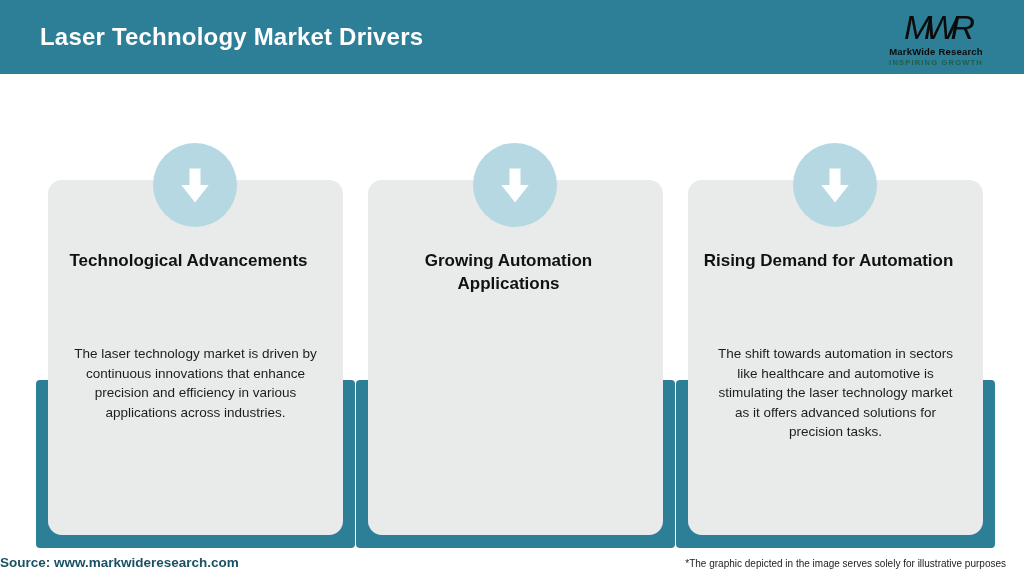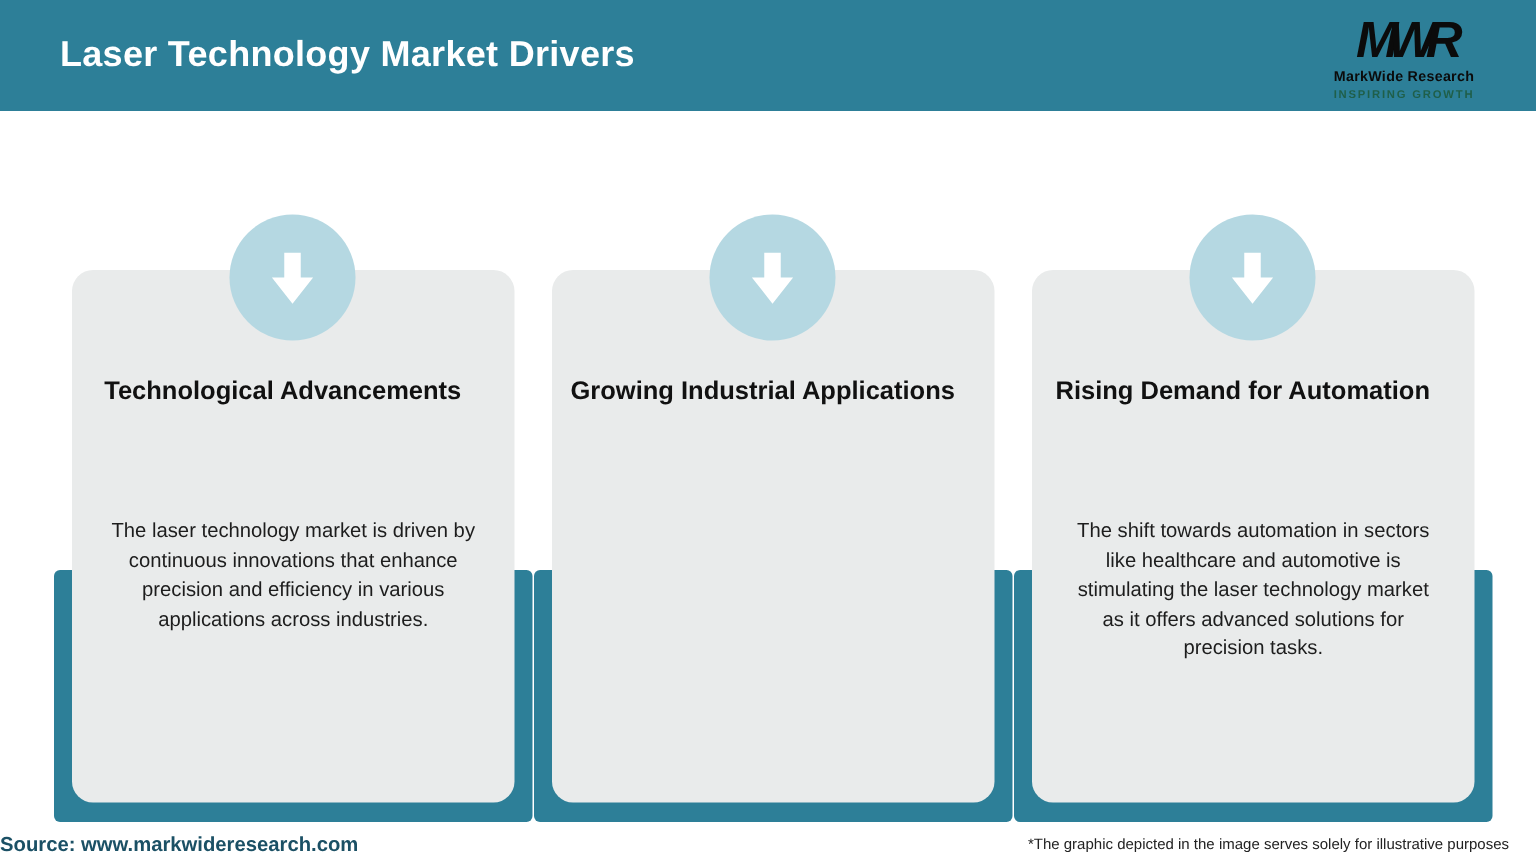--- a/index.html
+++ b/index.html
@@ -38,21 +38,21 @@
   .logo {
     position: absolute;
     right: 28px;
     top: 10px;
     width: 120px;
     text-align: center;
     line-height: 1;
   }
   .logo-monogram {
     font-size: 34px;
-    font-weight: 700;
+    font-weight: 400;
     font-style: italic;
     color: #0b0b0b;
     letter-spacing: -7px;
     display: block;
   }
   .logo-name {
     display: block;
     margin-top: 3px;
     font-size: 9.5px;
     font-weight: bold;
@@ -171,21 +171,21 @@
     <div class="card-circle">
       <svg viewBox="0 0 24 24" aria-hidden="true">
         <path d="M9 3 h6 v9 h4.5 L12 21.5 4.5 12 H9 Z" fill="#ffffff"></path>
       </svg>
     </div>
   </div>
 
   <div class="card-group col-1">
     <div class="card-backing"></div>
     <div class="card">
-      <div class="card-title">Growing Industrial Applications</div>
+      <div class="card-title">Growing Automation Applications</div>
     </div>
     <div class="card-circle">
       <svg viewBox="0 0 24 24" aria-hidden="true">
         <path d="M9 3 h6 v9 h4.5 L12 21.5 4.5 12 H9 Z" fill="#ffffff"></path>
       </svg>
     </div>
   </div>
 
   <div class="card-group col-2">
     <div class="card-backing"></div>

